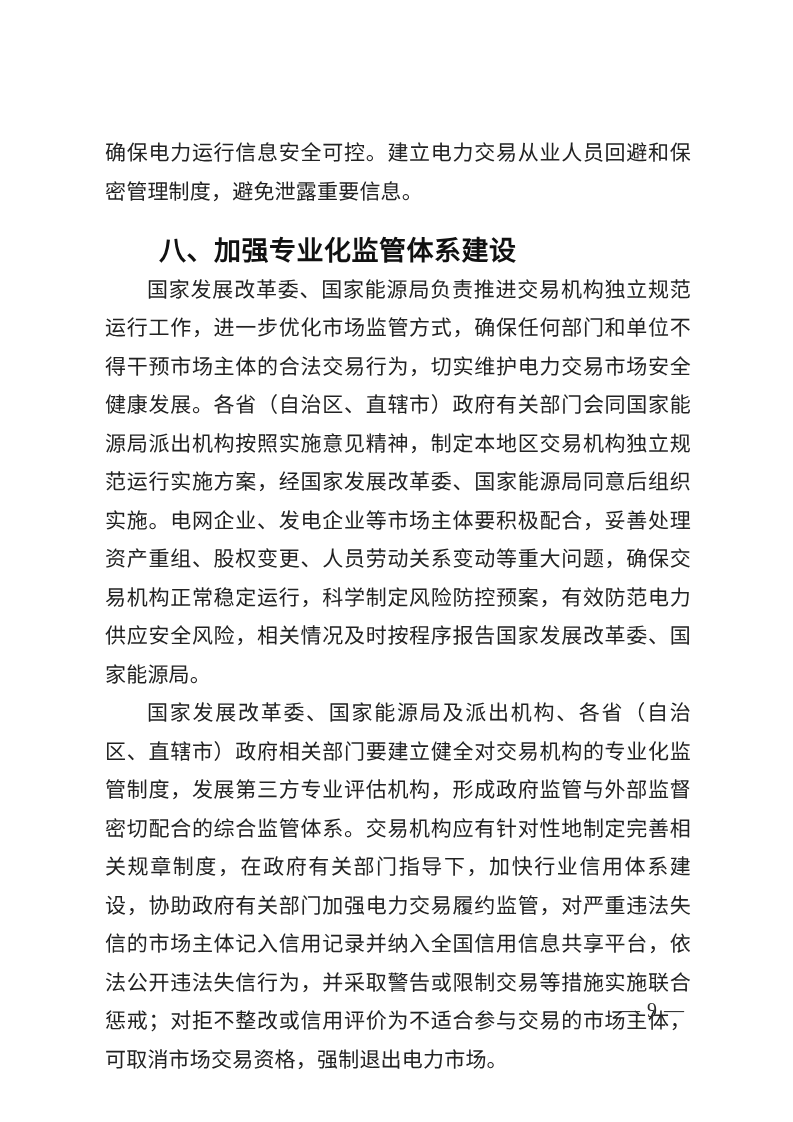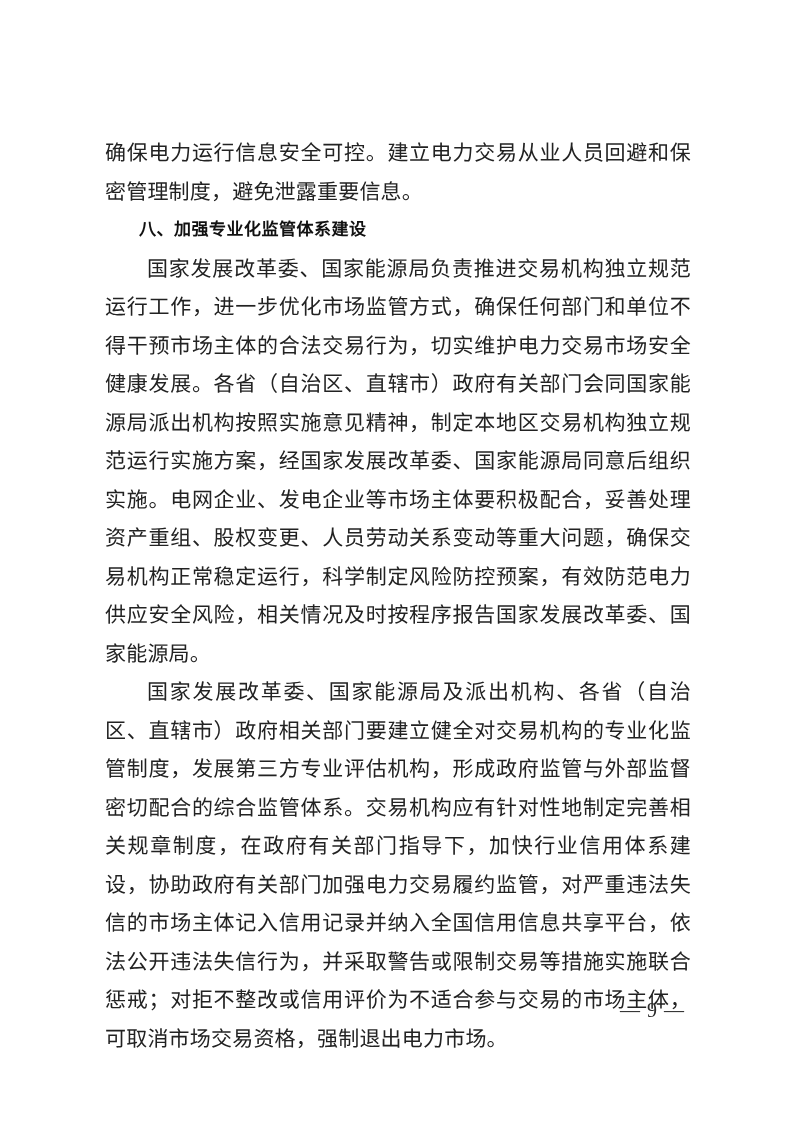--- a/index.html
+++ b/index.html
@@ -35,25 +35,26 @@
     color: #222222;
   }
 
   .body-text.indent {
     text-indent: 2em;
   }
 
   .section-heading {
     font-family: "Liberation Sans", "DejaVu Sans", sans-serif;
     font-weight: 700;
-    font-size: 17px;
+    font-size: 27px;
     line-height: 38.5px;
     text-indent: 2em;
     color: #111111;
     letter-spacing: 0.5px;
+    margin-top: 21px;
   }
 
   .page-footer {
     position: absolute;
     top: 995px;
     right: 108px;
     font-size: 20px;
     line-height: 30px;
     color: #2a2a2a;
     font-family: "Liberation Serif", "DejaVu Serif", serif;

